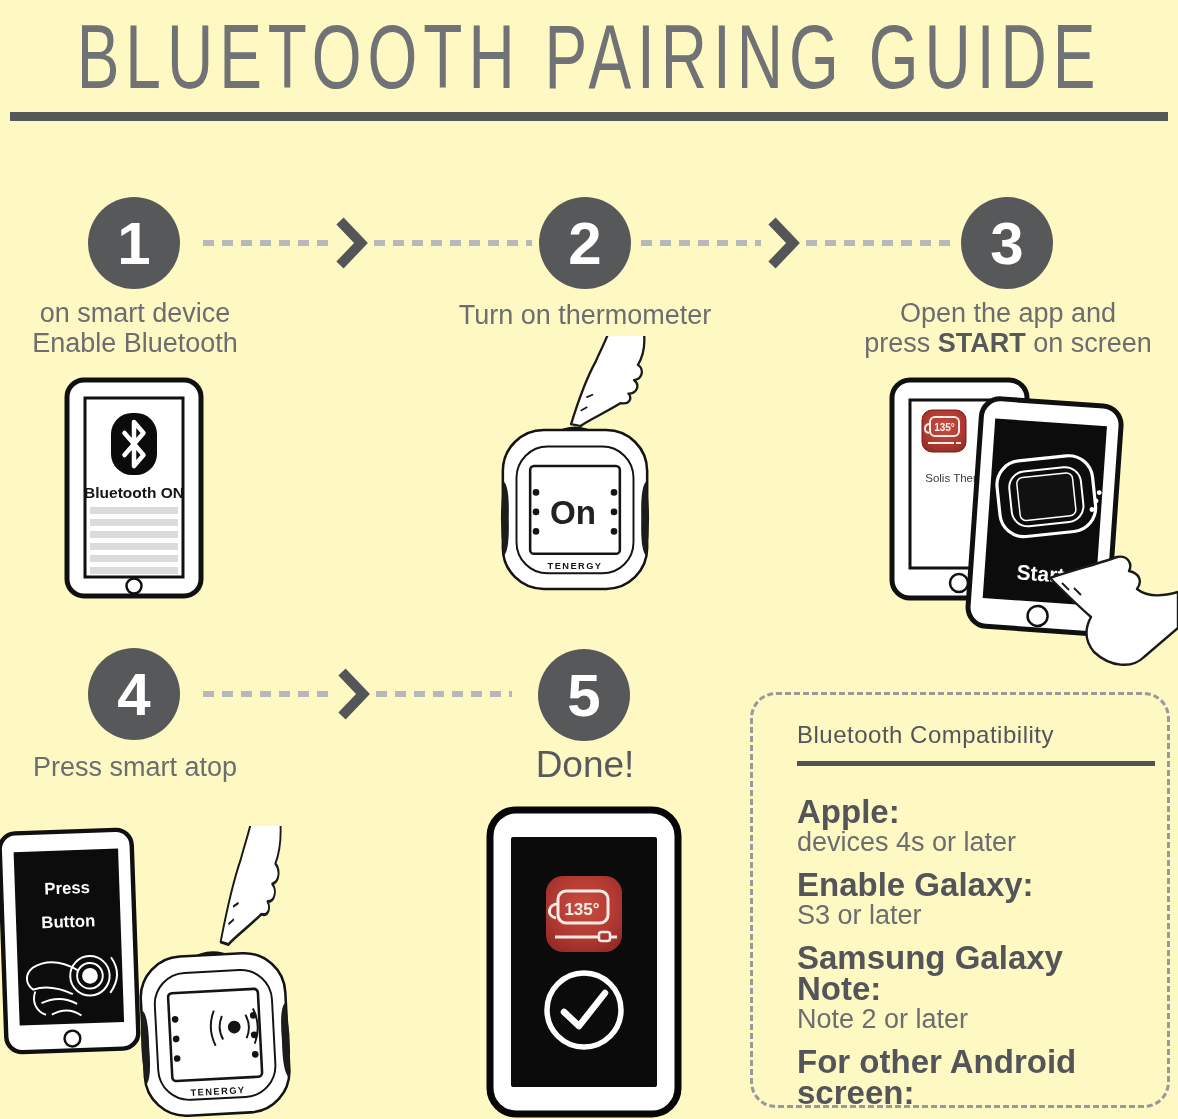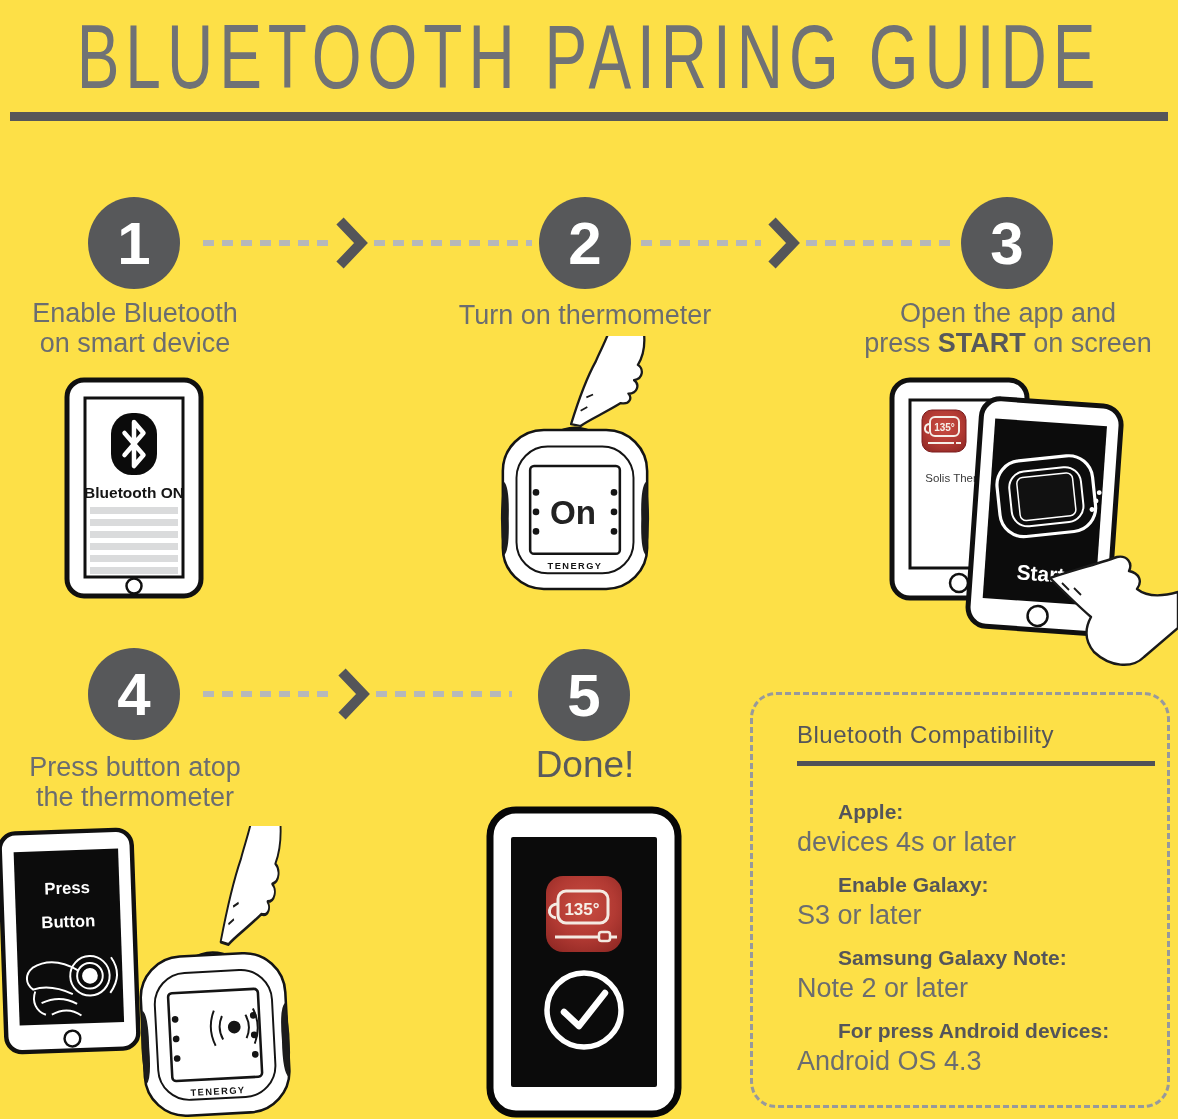--- a/index.html
+++ b/index.html
@@ -1,17 +1,17 @@
 <!DOCTYPE html>
 <html><head>
 <meta charset="utf-8">
 <style>
   html,body{margin:0;padding:0;background:#fff;}
   #canvas{
-    position:relative;width:1178px;height:1119px;background:#fde047;overflow:hidden;
+    position:relative;width:1178px;height:1119px;background:#fef9c3;overflow:hidden;
     font-family:"Liberation Sans",sans-serif;color:#6b6d70;
   }
   .abs{position:absolute;}
   
   .title{
     left:0;top:4px;width:1178px;text-align:center;
     font-size:64px;letter-spacing:6px;color:#707275;font-weight:400;
     transform:scaleY(1.42);transform-origin:top center;white-space:nowrap;
   }
   .rule{left:10px;top:112px;width:1158px;height:9px;background:#565759;}
@@ -27,21 +27,21 @@
   .caption{font-size:27px;line-height:30px;color:#6b6d70;text-align:center;}
   .caption b{color:#57585b;}
   .done-label{font-size:37px;font-weight:normal;color:#595a5d;text-align:center;}
   
   .compat{
     left:750px;top:692px;width:420px;height:416px;box-sizing:border-box;
     border:3px dashed #97999c;border-radius:26px;padding:26px 20px 0 44px;overflow:hidden;
   }
   .compat-title{font-size:24px;font-weight:normal;color:#54555a;letter-spacing:0.5px;}
   .compat-rule{width:358px;height:5px;background:#515256;margin-top:12px;margin-bottom:30px;}
-  .entry-label{font-size:21px;font-weight:bold;color:#54555a;margin-top:11px;line-height:31px;margin-left:41px;}
+  .entry-label{font-size:33px;font-weight:bold;color:#54555a;margin-top:11px;line-height:31px;}
   .entry-line{font-size:27px;color:#6b6d70;line-height:31px;}
   svg text{font-family:"Liberation Sans",sans-serif;}
 </style>
 </head>
 <body>
 
 <div id="canvas">
 
   <div class="abs title">BLUETOOTH PAIRING GUIDE</div>
   <div class="abs rule"></div>
@@ -62,22 +62,22 @@
   <svg class="abs" style="left:766px;top:216px;" width="34" height="54" viewBox="0 0 34 54">
     <polyline points="6,5 27,27 6,49" fill="none" stroke="#545559" stroke-width="10"></polyline>
   </svg>
   <div class="abs dash" style="left:806px;top:240px;width:148px;"></div>
 
   <div class="abs step-circle" style="left:961px;top:197px;">
     <span>3</span>
   </div>
 
   <div class="abs caption" style="left:15px;top:298px;width:240px;">
+    <div>on smart device</div>
     <div>Enable Bluetooth</div>
-    <div>on smart device</div>
   </div>
   <div class="abs caption" style="left:858px;top:298px;width:300px;">
     <div>Open the app and</div>
     <div>
       <span>press </span><b>START</b><span> on screen</span>
     </div>
   </div>
   <div class="abs caption" style="left:440px;top:300px;width:290px;">
     <div>Turn on thermometer</div>
   </div>
@@ -181,22 +181,21 @@
   <div class="abs dash" style="left:203px;top:691px;width:130px;"></div>
   <svg class="abs" style="left:336px;top:667px;" width="34" height="54" viewBox="0 0 34 54">
     <polyline points="6,5 27,27 6,49" fill="none" stroke="#545559" stroke-width="10"></polyline>
   </svg>
   <div class="abs dash" style="left:376px;top:691px;width:136px;"></div>
   <div class="abs step-circle" style="left:538px;top:649px;">
     <span>5</span>
   </div>
 
   <div class="abs caption" style="left:10px;top:752px;width:250px;">
-    <div>Press button atop</div>
-    <div>the thermometer</div>
+    <div>Press smart atop</div>
   </div>
   <div class="abs done-label" style="left:495px;top:744px;width:180px;">Done!</div>
 
   <svg class="abs" style="left:0;top:828px;transform:rotate(-2deg);transform-origin:center;" width="138" height="226" viewBox="0 0 140 228">
     <rect x="3" y="3" width="134" height="222" rx="16" fill="#fff" stroke="#101010" stroke-width="4.5"></rect>
     <rect x="17" y="22" width="106" height="176" fill="#0c0c0c"></rect>
     <text x="70" y="66" text-anchor="middle" font-size="17" font-weight="bold" fill="#fff">Press</text>
     <text x="70" y="100" text-anchor="middle" font-size="17" font-weight="bold" fill="#fff">Button</text>
     <g stroke="#fff" fill="none" stroke-width="2">
       <circle cx="90" cy="150" r="20"></circle>
@@ -253,19 +252,19 @@
     </div>
     <div>
       <div class="entry-label">Enable Galaxy:</div>
       <div class="entry-line">S3 or later</div>
     </div>
     <div>
       <div class="entry-label">Samsung Galaxy Note:</div>
       <div class="entry-line">Note 2 or later</div>
     </div>
     <div>
-      <div class="entry-label">For press Android devices:</div>
+      <div class="entry-label">For other Android screen:</div>
       <div class="entry-line">Android OS 4.3</div>
 
     </div>
   </div>
 
 </div>
 
 </body></html>

